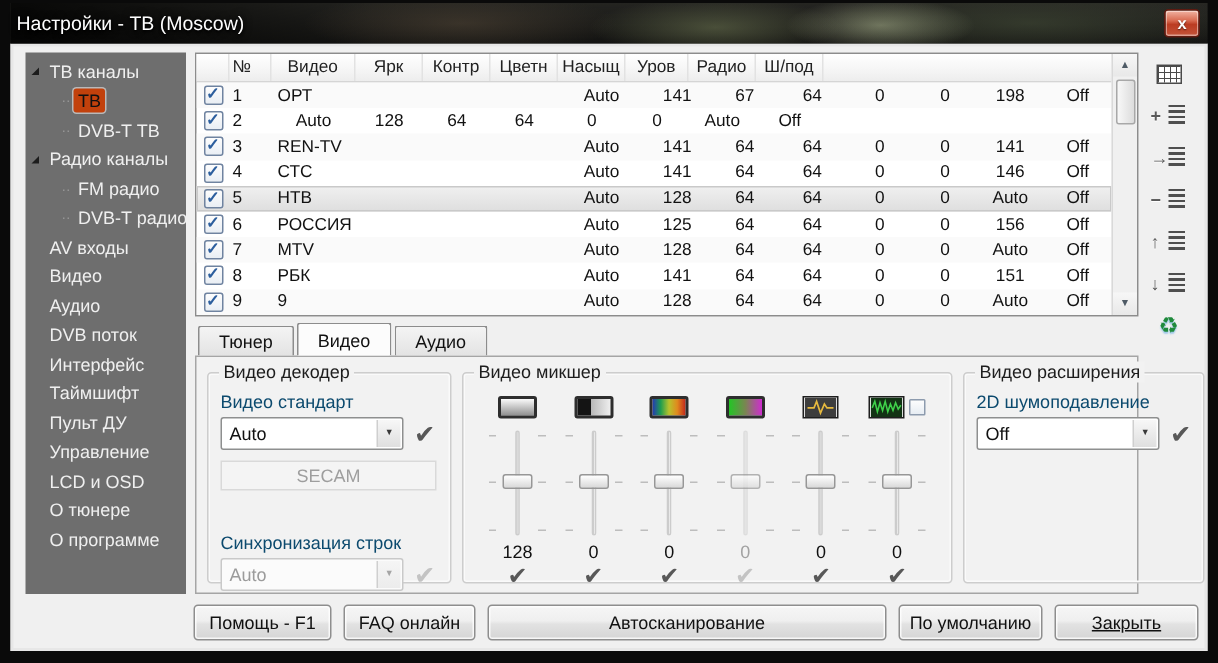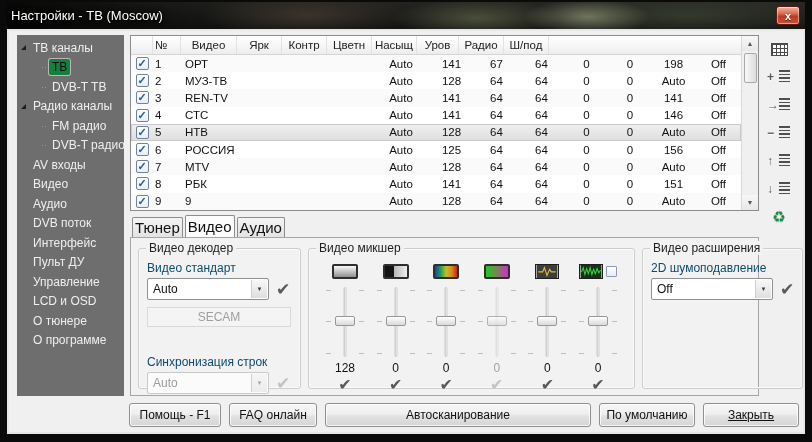--- a/index.html
+++ b/index.html
@@ -31,21 +31,21 @@
   .sidebar { flex:none; width:107px; margin-left:4px; background:#6e6e6e; color:#efefef;
     font-size:12px; padding-top:3px; overflow:hidden; }
   .tree-item { height:19.5px; display:flex; align-items:center; white-space:nowrap; cursor:default; }
   .tree-item.lvl0 { padding-left:4px; }
   .tree-item.lvl1 { padding-left:24px; }
   .expander { width:0; height:0; border-left:5px solid transparent; border-bottom:5px solid #1c1c1c;
     margin-right:4px; flex:none; }
   .no-expander { width:9px; flex:none; }
   .dash { color:#9a9a9a; font-size:9px; margin-right:2px; flex:none; }
   .tree-label { padding:1px 3px; border-radius:2px; }
-  .tree-item.selected .tree-label { background:#15803d; color:#101010; box-shadow:0 0 0 1px #b9b9b9; }
+  .tree-item.selected .tree-label { background:#c2410c; color:#101010; box-shadow:0 0 0 1px #b9b9b9; }
   
   .content { flex:1; min-width:0; display:flex; flex-direction:column; margin-left:6px;
     position:relative; padding-right:40px; }
   
   .table { flex:none; height:176px; border:1px solid #8c8c8c; background:#fff;
     position:relative; padding-right:17px; display:flex; flex-direction:column; }
   .thead { flex:none; height:19px; display:flex;
     background:linear-gradient(#ffffff, #f5f5f5 60%, #ededed); border-bottom:1px solid #d5d5d5; }
   .th { font-size:11.5px; color:#222; display:flex; align-items:center; justify-content:center;
     border-right:1px solid #e2e2e2; height:100%; }
@@ -77,21 +77,21 @@
     background-image:linear-gradient(#4a4a4a 1px, transparent 1px),
       linear-gradient(90deg,#4a4a4a 1px, transparent 1px);
     background-size:4px 4px; }
   .mini-list { position:absolute; right:2px; top:3px; width:11px; height:14px;
     background:repeating-linear-gradient(to bottom, #4f4f4f 0 1.6px, transparent 1.6px 3.6px); }
   .tool-sym { position:absolute; left:1px; top:50%; transform:translateY(-50%);
     font-size:12px; font-weight:bold; color:#5a5a5a; text-shadow:0 1px 0 #fff; line-height:1; }
   .recycle { font-size:15px; color:#1f8a3c; text-shadow:0 1px 1px #9cc6e8; }
   
   .tabstrip { flex:none; display:flex; margin-top:6px; padding-left:2px; position:relative; z-index:2; }
-  .tab { height:20px; padding:0 2px; font-size:15px; display:flex; align-items:center;
+  .tab { height:20px; padding:0 13px; font-size:12px; display:flex; align-items:center;
     border:1px solid #8c8c8c; border-bottom:none; border-radius:2px 2px 0 0; margin-right:2px;
     background:linear-gradient(#f4f4f4,#e3e3e3); color:#111; cursor:default; }
   .tab.active { background:#fcfcfc; height:22px; margin-top:-2px; margin-bottom:-1px; }
   .tabpanel { flex:1; min-height:0; border:1px solid #a5a5a5; background:#f2f2f2;
     display:flex; gap:7px; padding:10px 7px 6px 7px; }
   .group { border:1px solid #cdcdcd; border-radius:3px; position:relative; padding:12px 8px 4px 8px;
     box-shadow:inset 0 0 0 1px #fafafa; }
   .group-title { position:absolute; top:-8px; left:7px; background:#f2f2f2; padding:0 3px;
     font-size:12px; color:#1d1d1d; white-space:nowrap; }
   .g-decoder { flex:none; width:163px; }
@@ -199,20 +199,24 @@
         <div class="tree-item lvl0">
             <span class="no-expander"></span>
             <span class="tree-label">DVB поток</span>
           </div>
         <div class="tree-item lvl0">
             <span class="no-expander"></span>
             <span class="tree-label">Интерфейс</span>
           </div>
         <div class="tree-item lvl0">
             <span class="no-expander"></span>
+            <span class="tree-label">Таймшифт</span>
+          </div>
+        <div class="tree-item lvl0">
+            <span class="no-expander"></span>
             <span class="tree-label">Пульт ДУ</span>
           </div>
         <div class="tree-item lvl0">
             <span class="no-expander"></span>
             <span class="tree-label">Управление</span>
           </div>
         <div class="tree-item lvl0">
             <span class="no-expander"></span>
             <span class="tree-label">LCD и OSD</span>
           </div>
@@ -259,21 +263,20 @@
                 <span class="td c-n45">198</span>
                 <span class="td c-n45">Off</span>
             </div>
             <div class="trow">
               <span class="td c-check">
                   <span class="cb">
                     <span>✓</span>
                   </span>
                 </span>
               <span class="td c-num">2</span>
-                <span class="td c-name">МУЗ-ТВ</span>
                 <span class="td c-video">Auto</span>
                 <span class="td c-n45">128</span>
                 <span class="td c-n45">64</span>
                 <span class="td c-n45">64</span>
                 <span class="td c-n45">0</span>
                 <span class="td c-n42">0</span>
                 <span class="td c-n45">Auto</span>
                 <span class="td c-n45">Off</span>
             </div>
             <div class="trow">

